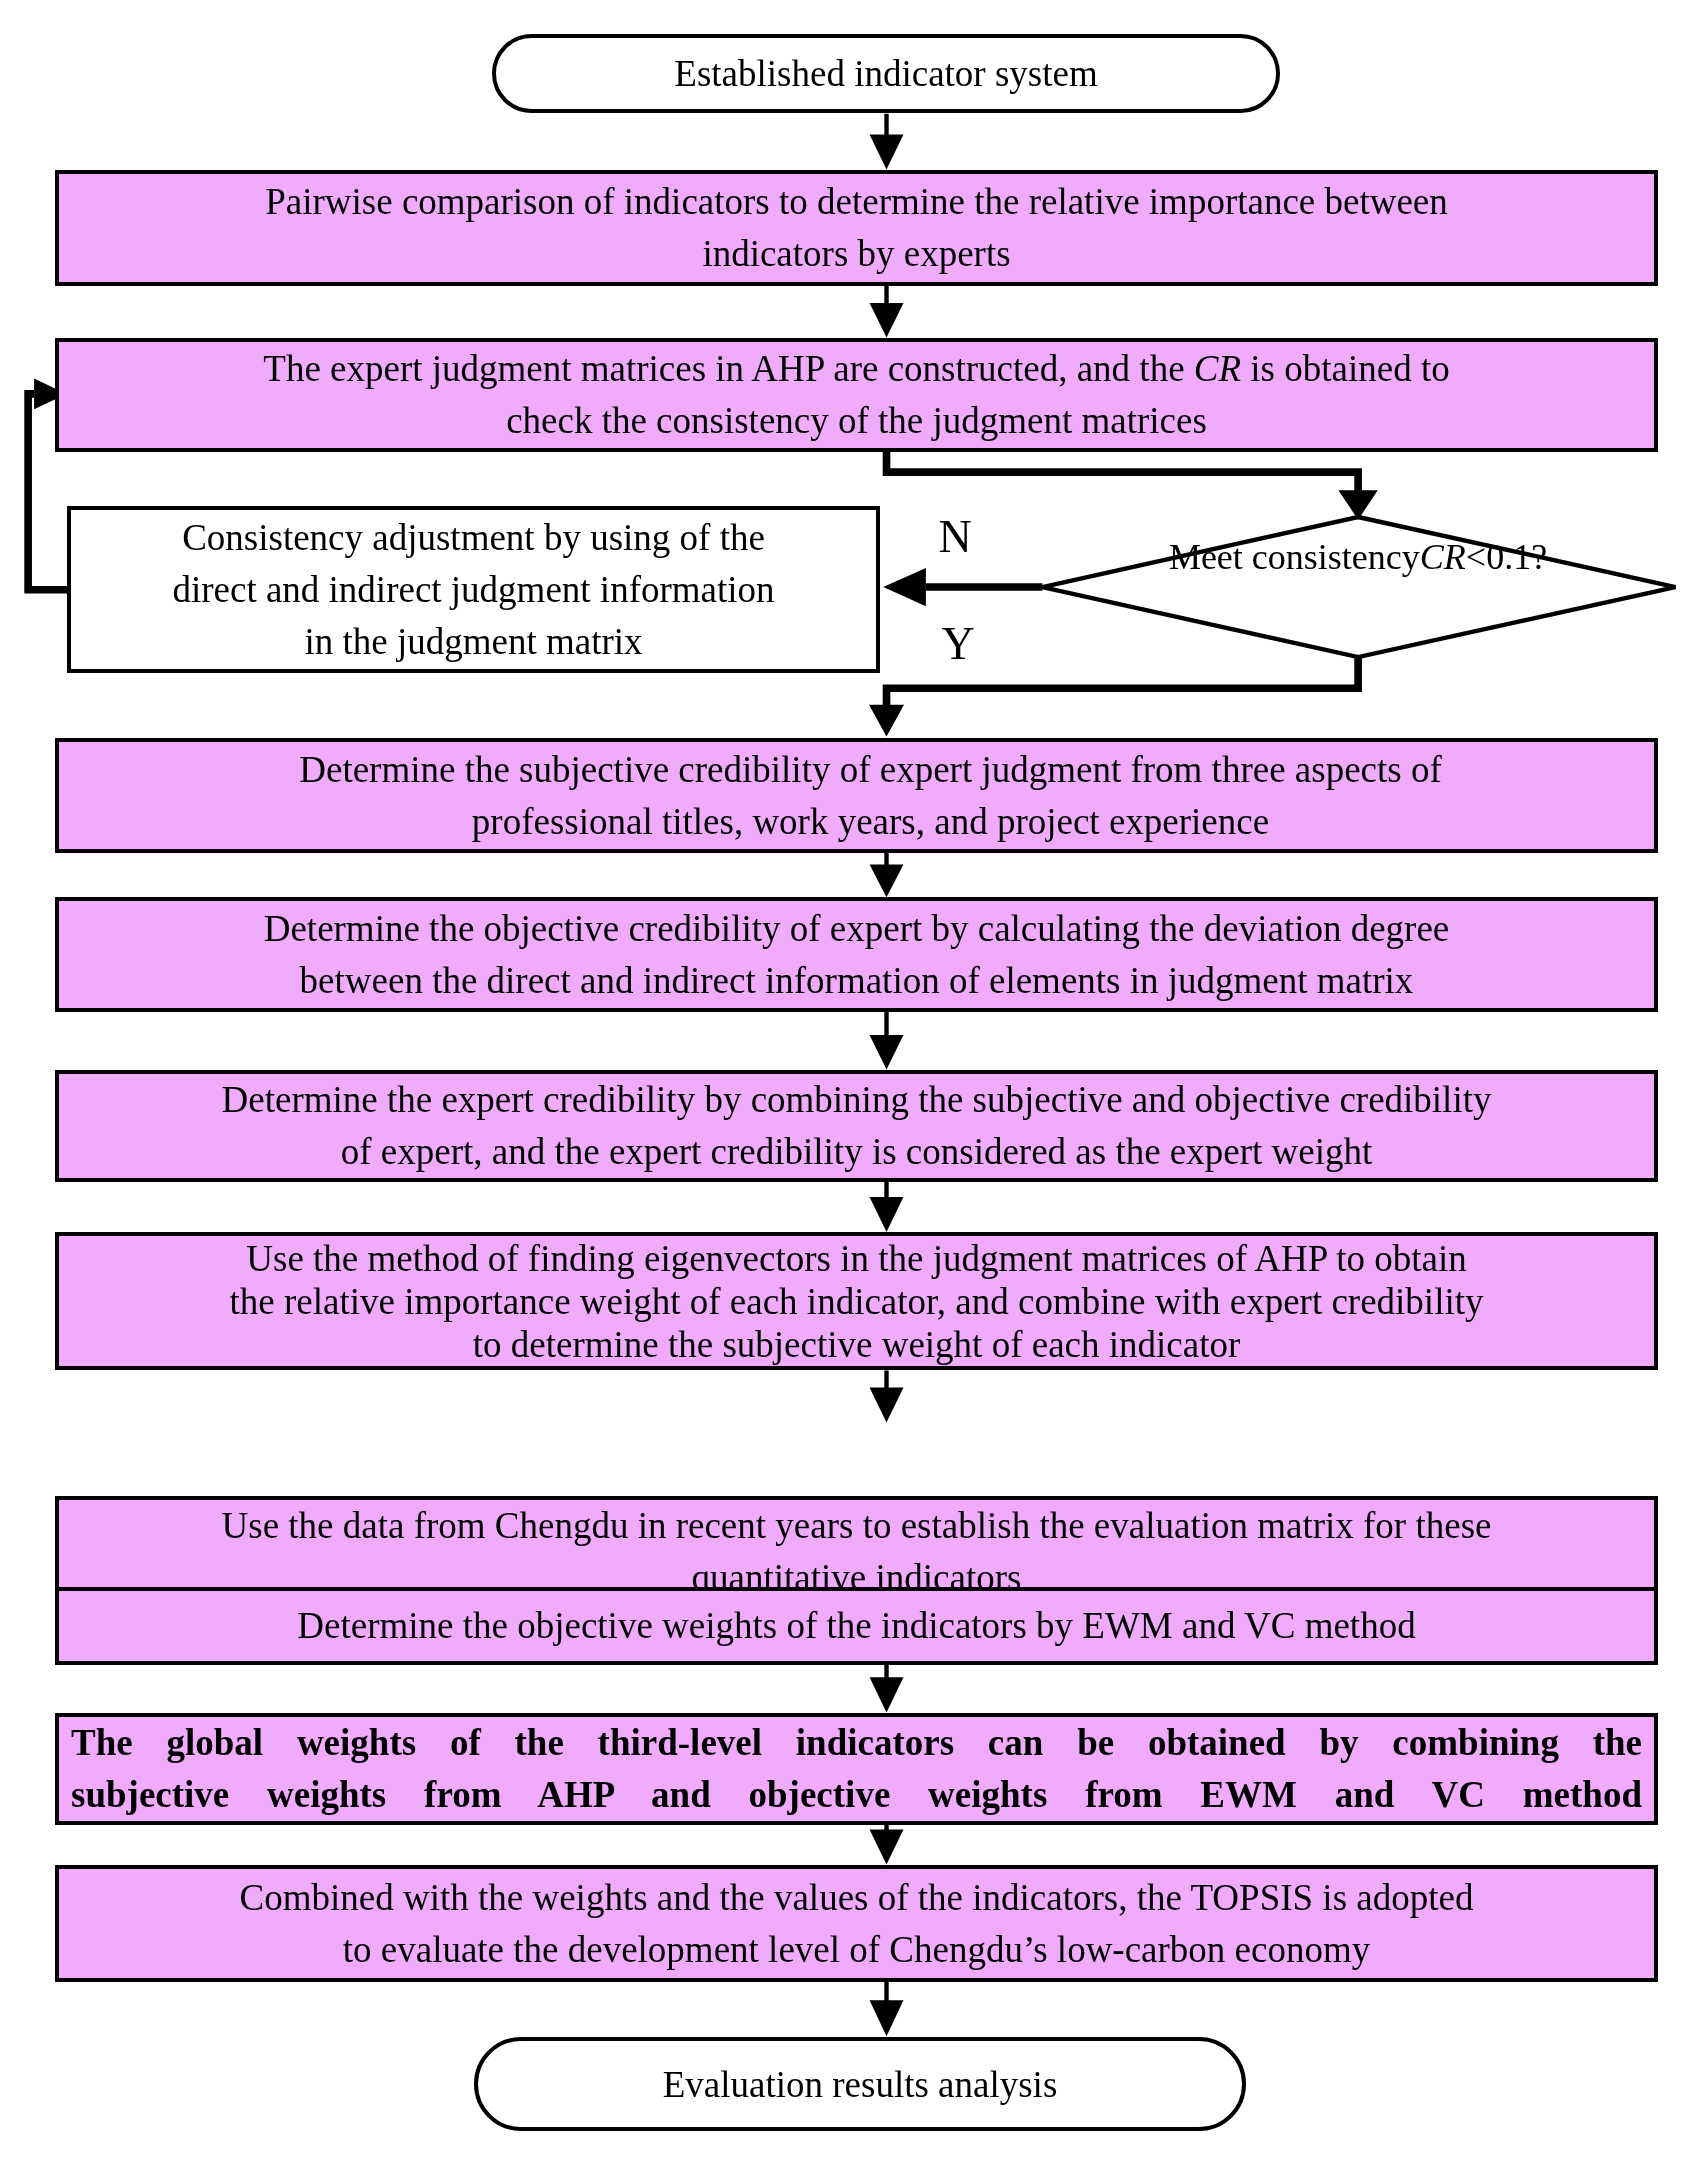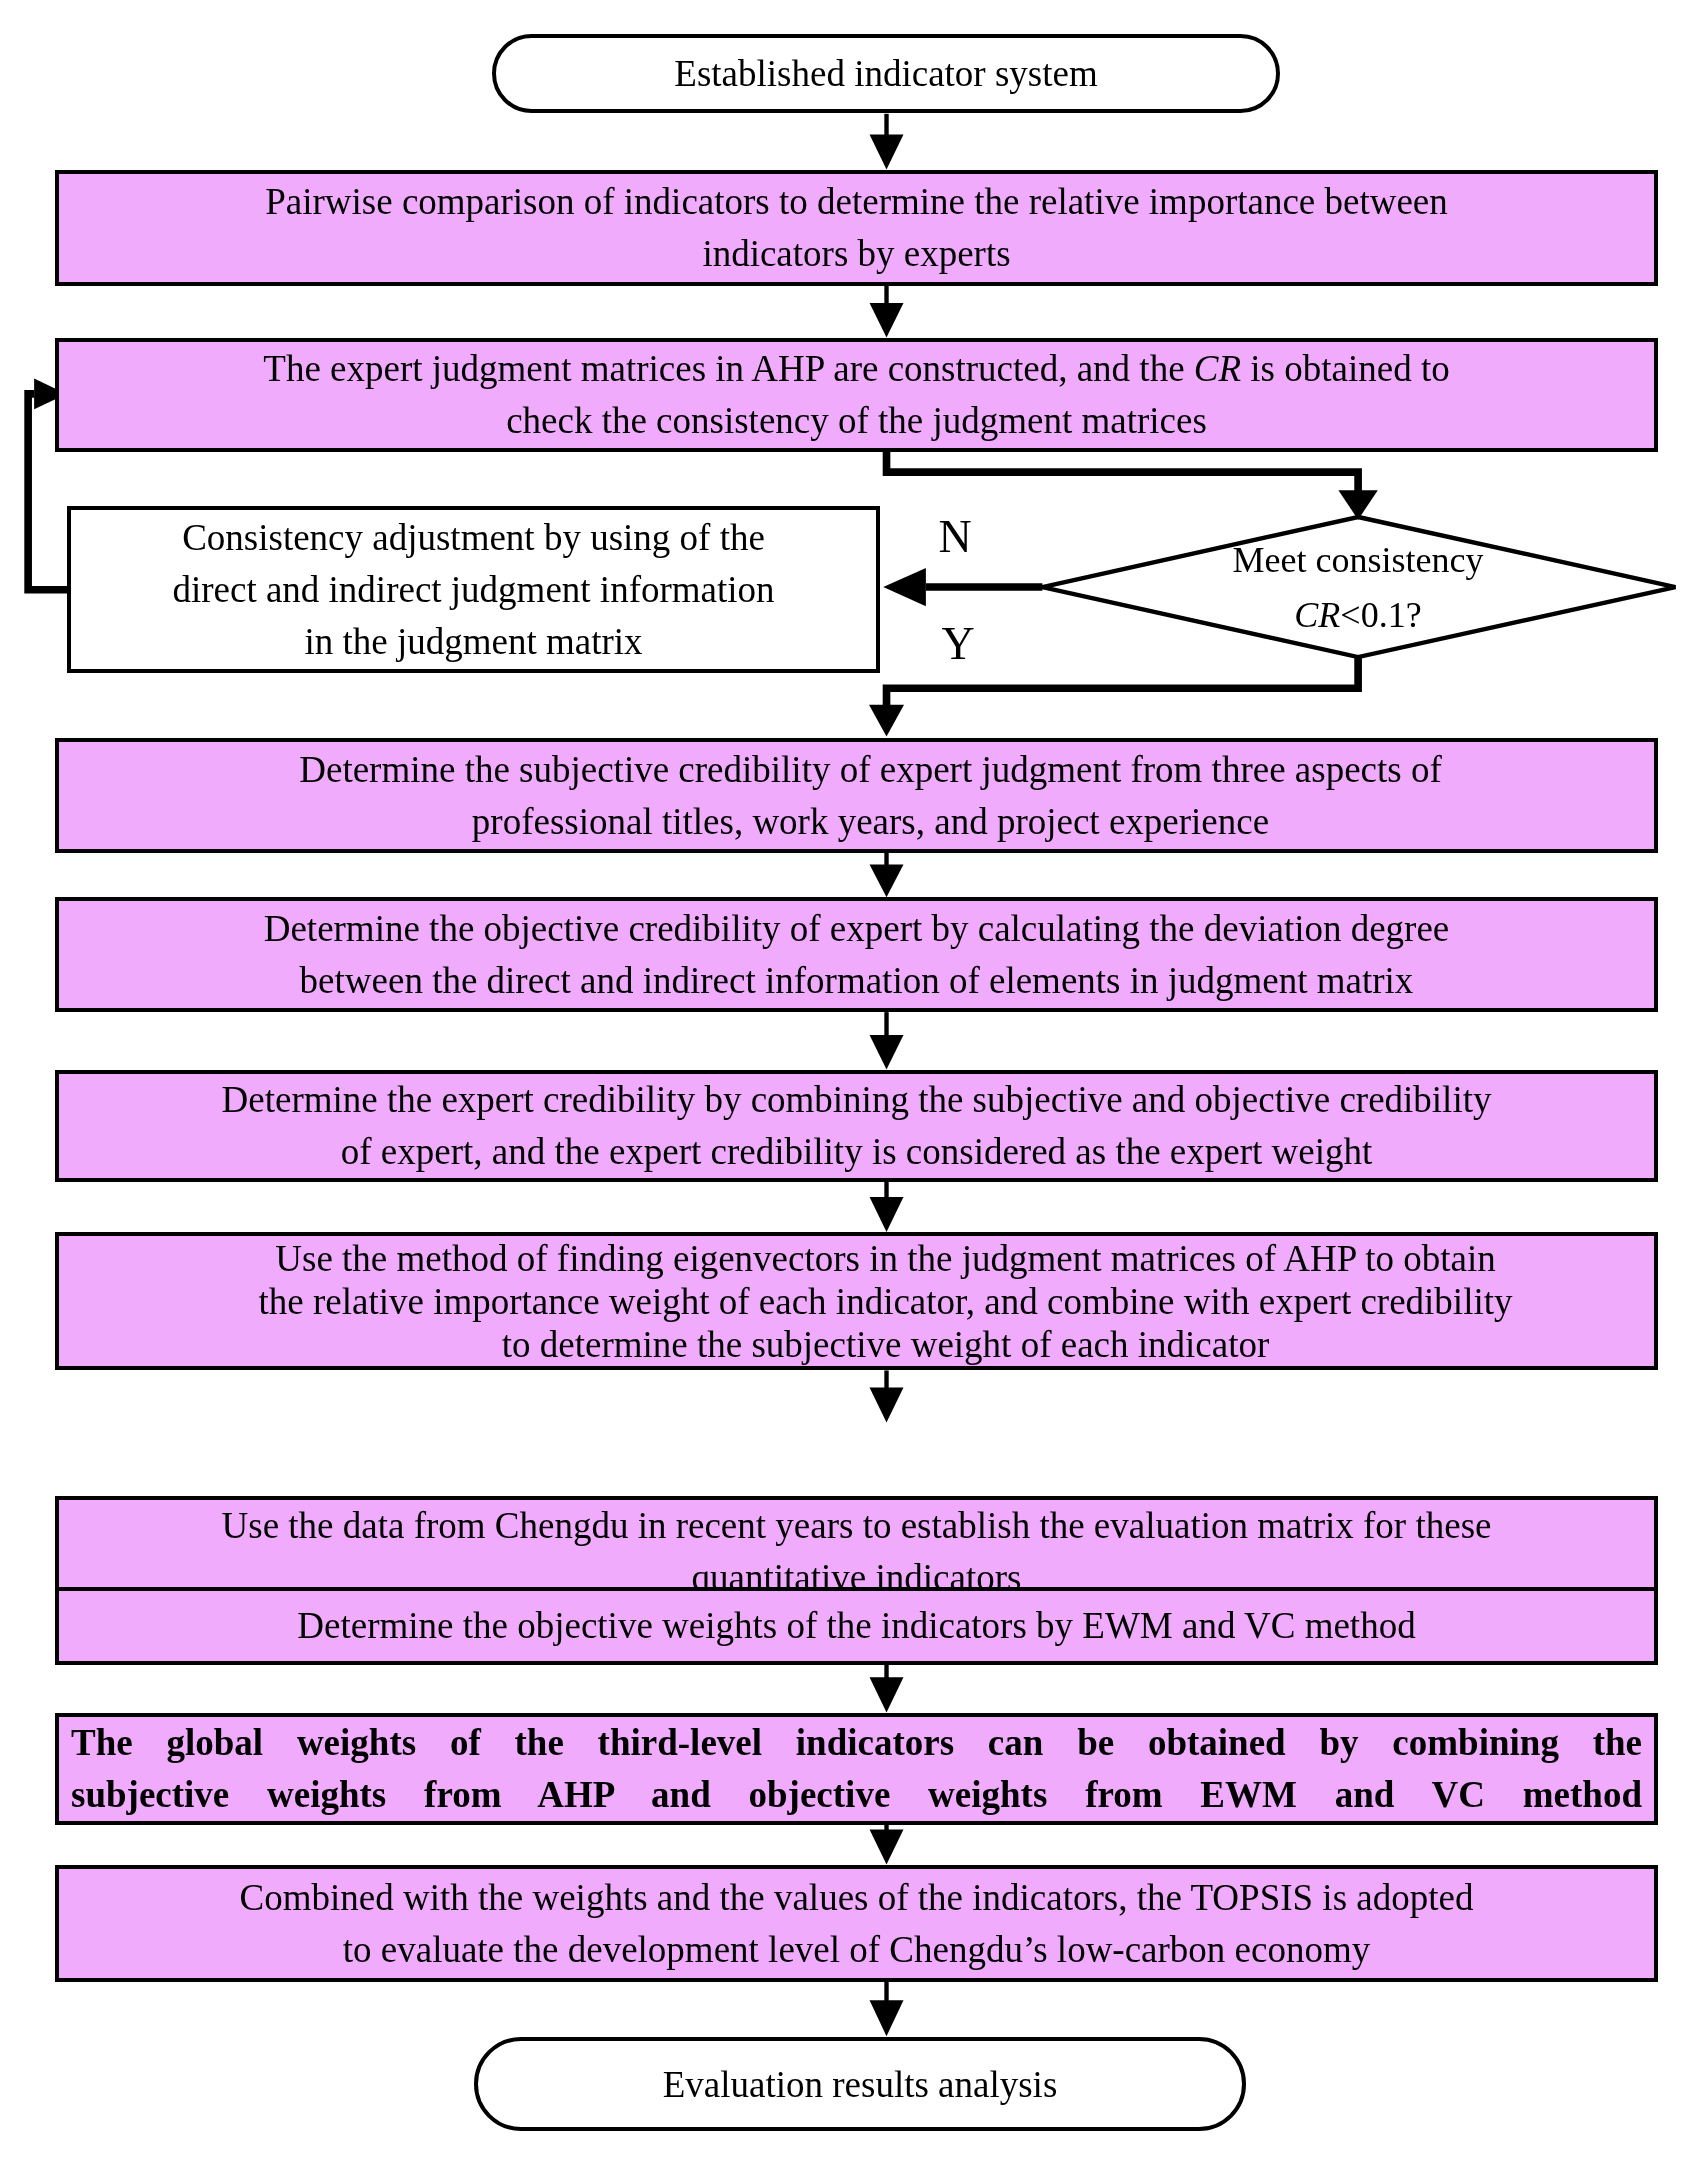--- a/index.html
+++ b/index.html
@@ -11,36 +11,36 @@
     color:#000;
     border-radius:30px;
   }
   .box{
     position:absolute;left:55px;width:1603px;
     border:4.4px solid #000;background:#f0abfc;box-sizing:border-box;
     display:flex;flex-direction:column;justify-content:center;
     font-size:37px;line-height:52px;text-align:center;
   }
   .box .ln{width:100%;}
-  .tight .ln{line-height:43px;margin-left:29px;}
+  .tight .ln{line-height:43px;}
   .just .ln{text-align:justify;text-align-last:justify;padding:0 12px;box-sizing:border-box;font-weight:bold;}
   .oval{
     position:absolute;border:4.4px solid #000;background:#fff;box-sizing:border-box;
     display:flex;align-items:center;justify-content:center;
     font-size:37px;text-align:center;
   }
   .adjustbox{
     position:absolute;left:67px;top:506px;width:813px;height:167px;
     border:4.4px solid #000;background:#fff;box-sizing:border-box;
     display:flex;flex-direction:column;justify-content:center;
     font-size:37px;line-height:52px;text-align:center;
   }
   .diamond-text{
     position:absolute;left:1112px;top:530px;width:492px;height:115px;
-    display:flex;flex-direction:column;justify-content:center;
+    display:flex;flex-direction:row;justify-content:center;
     font-size:36px;line-height:55px;text-align:center;
   }
   .branch-label{
     position:absolute;width:60px;font-size:46px;line-height:55px;text-align:center;
   }
   .it{font-style:italic;}
   svg.overlay{position:absolute;left:0;top:0;}
 </style>
 </head>
 <body>

